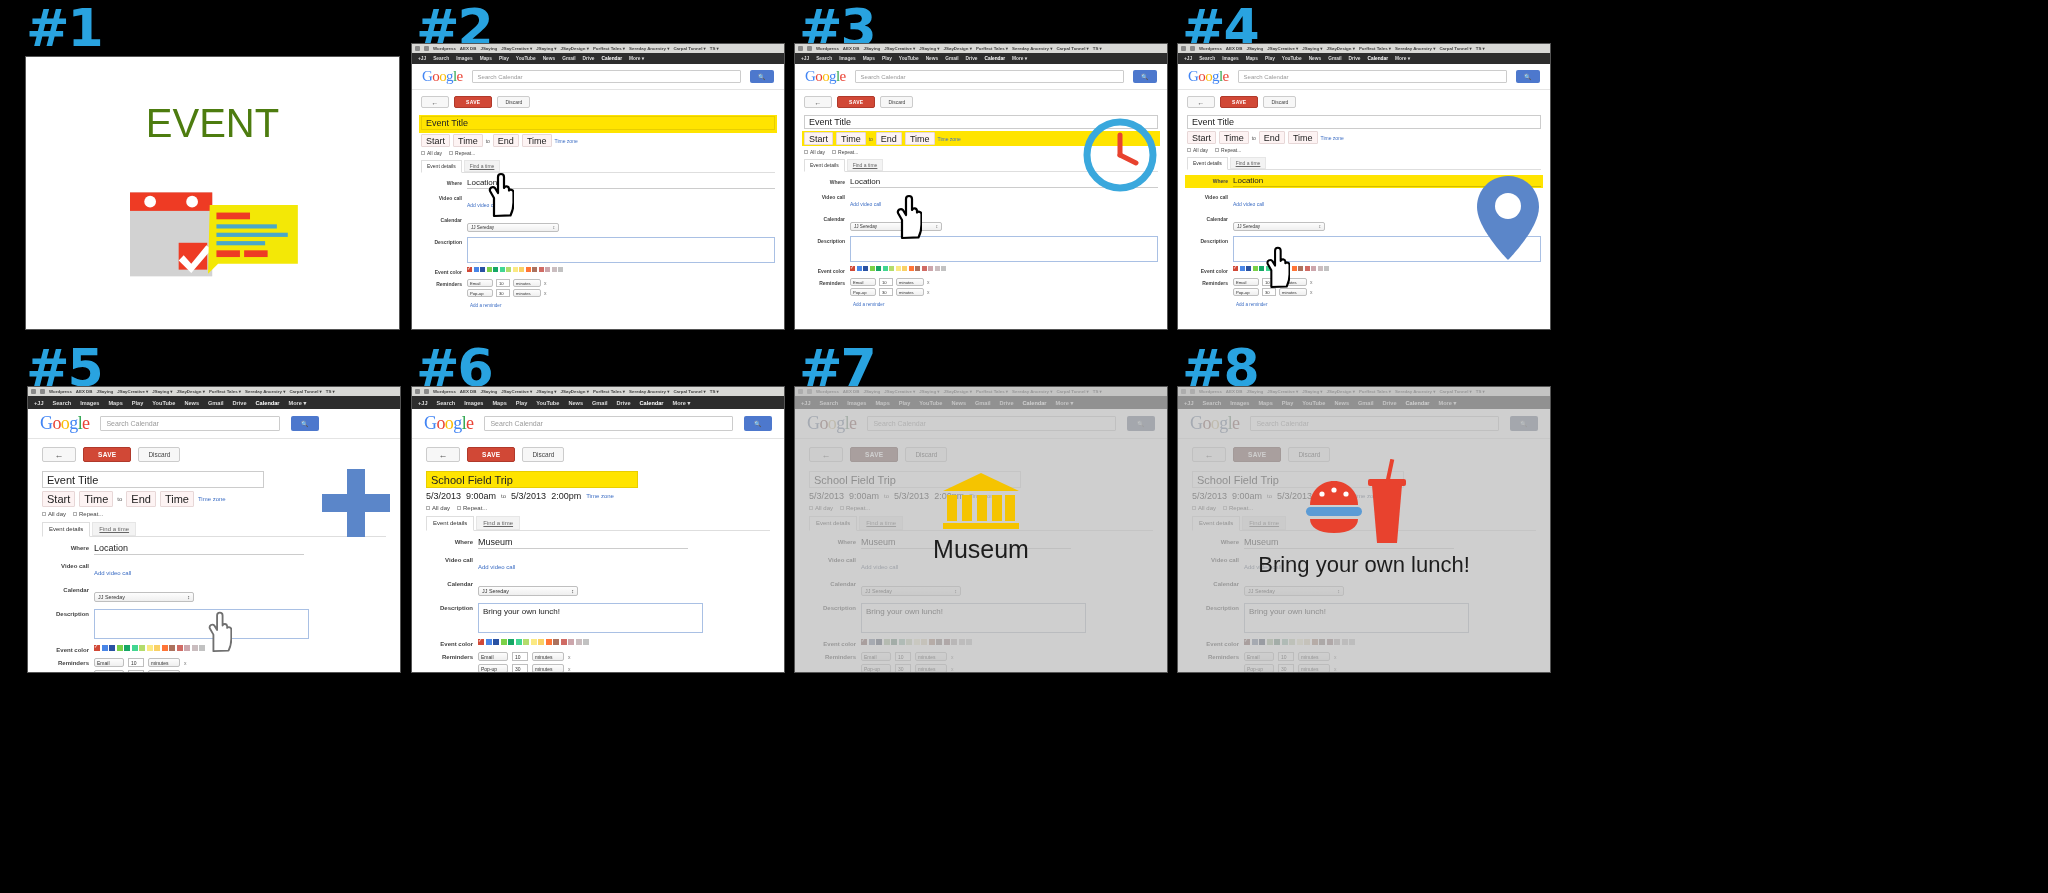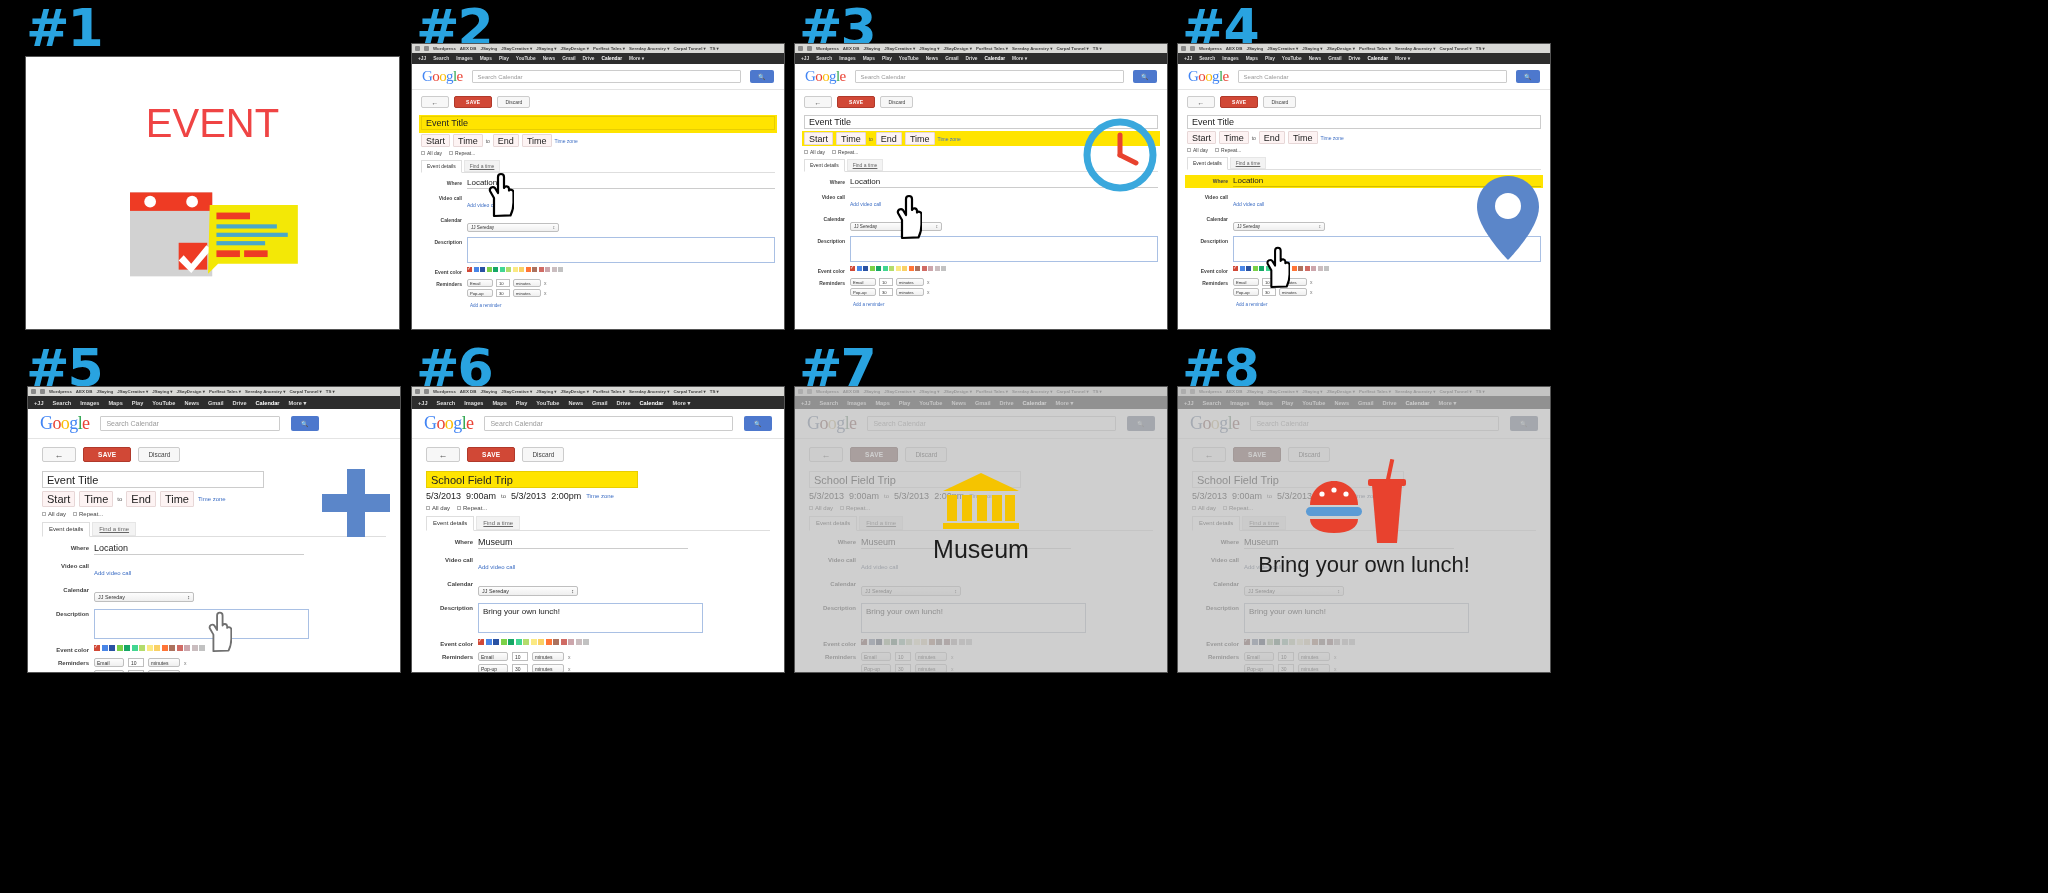--- a/index.html
+++ b/index.html
@@ -19,21 +19,21 @@
   }
   .shot {
     position:absolute; background:#fff; overflow:hidden;
     box-shadow:0 0 0 1px #555;
   }
 
   
   .splash { background:#fff; position:relative; }
   .splash-title {
     position:absolute; top:16%; width:100%; text-align:center;
-    color:#ef4444; font-size:40px; font-weight:400;
+    color:#4d7c0f; font-size:40px; font-weight:400;
     font-family:"Liberation Sans", sans-serif;
   }
   .cal-art { position:absolute; left:28%; top:41%; width:45%; height:45%; }
 
   
   .bm-bar {
     height:9px; background:#d9d9d6; display:flex; align-items:center;
     gap:4px; padding:0 3px; font-size:4.4px; color:#3f3f3f;
     white-space:nowrap; overflow:hidden; font-weight:bold;
   }

